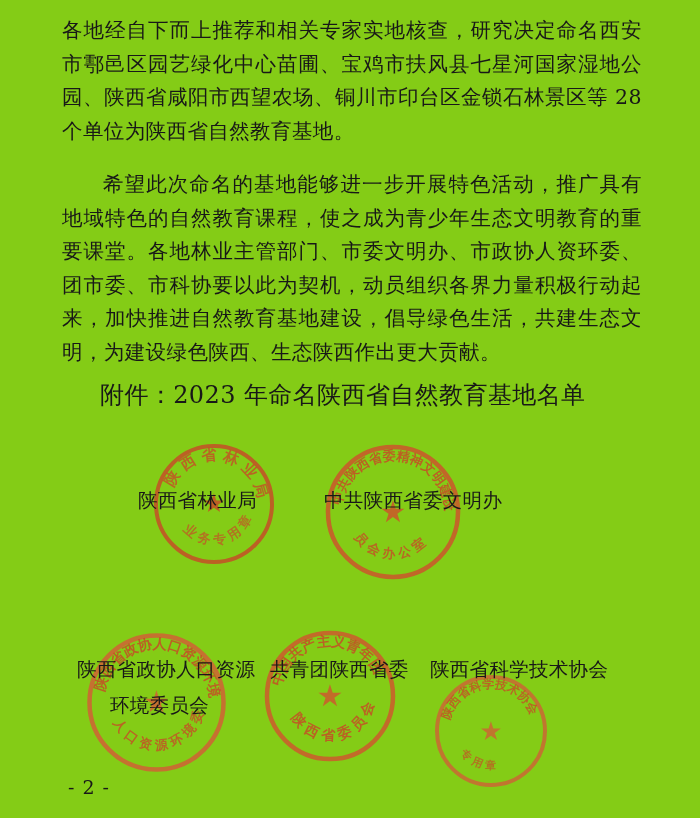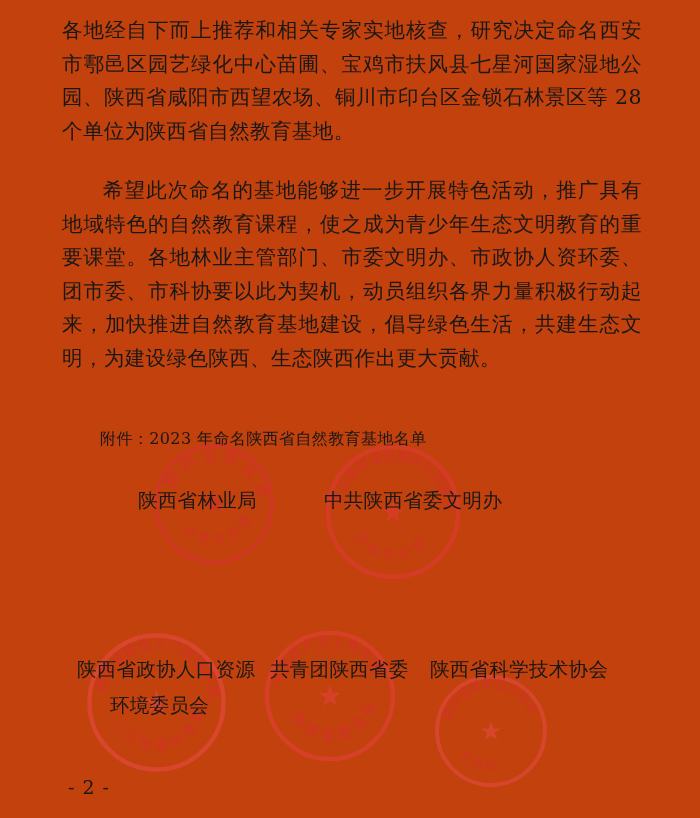--- a/index.html
+++ b/index.html
@@ -12,55 +12,54 @@
     height: 818px;
     position: relative;
     font-family: "DejaVu Serif", "Liberation Serif", serif;
     color: #1a1a1a;
     overflow: hidden;
   }
   .page {
     position: relative;
     width: 700px;
     height: 818px;
-    background: #c2410c;
+    background: #84cc16;
   }
 
   
   .doc-body {
     position: absolute;
     left: 62px;
     top: 14px;
     width: 580px;
   }
   .para {
     font-size: 20.5px;
     line-height: 33.5px;
     letter-spacing: 0.4px;
     text-align: justify;
     text-justify: inter-ideograph;
     margin: 0 0 0 0;
     color: #181818;
   }
   .para + .para {
-    margin-top: 26px;
+    margin-top: 20px;
   }
   .indent {
     text-indent: 41px;
   }
 
   .attach {
     position: absolute;
     left: 100px;
     top: 380px;
-    font-size: 16px;
+    font-size: 24px;
     line-height: 30px;
     letter-spacing: 0.4px;
     color: #181818;
-    margin-top: 44px;
   }
 
   
   .sig-row-1 {
     position: absolute;
     left: 62px;
     top: 486px;
     width: 580px;
     height: 40px;
   }

